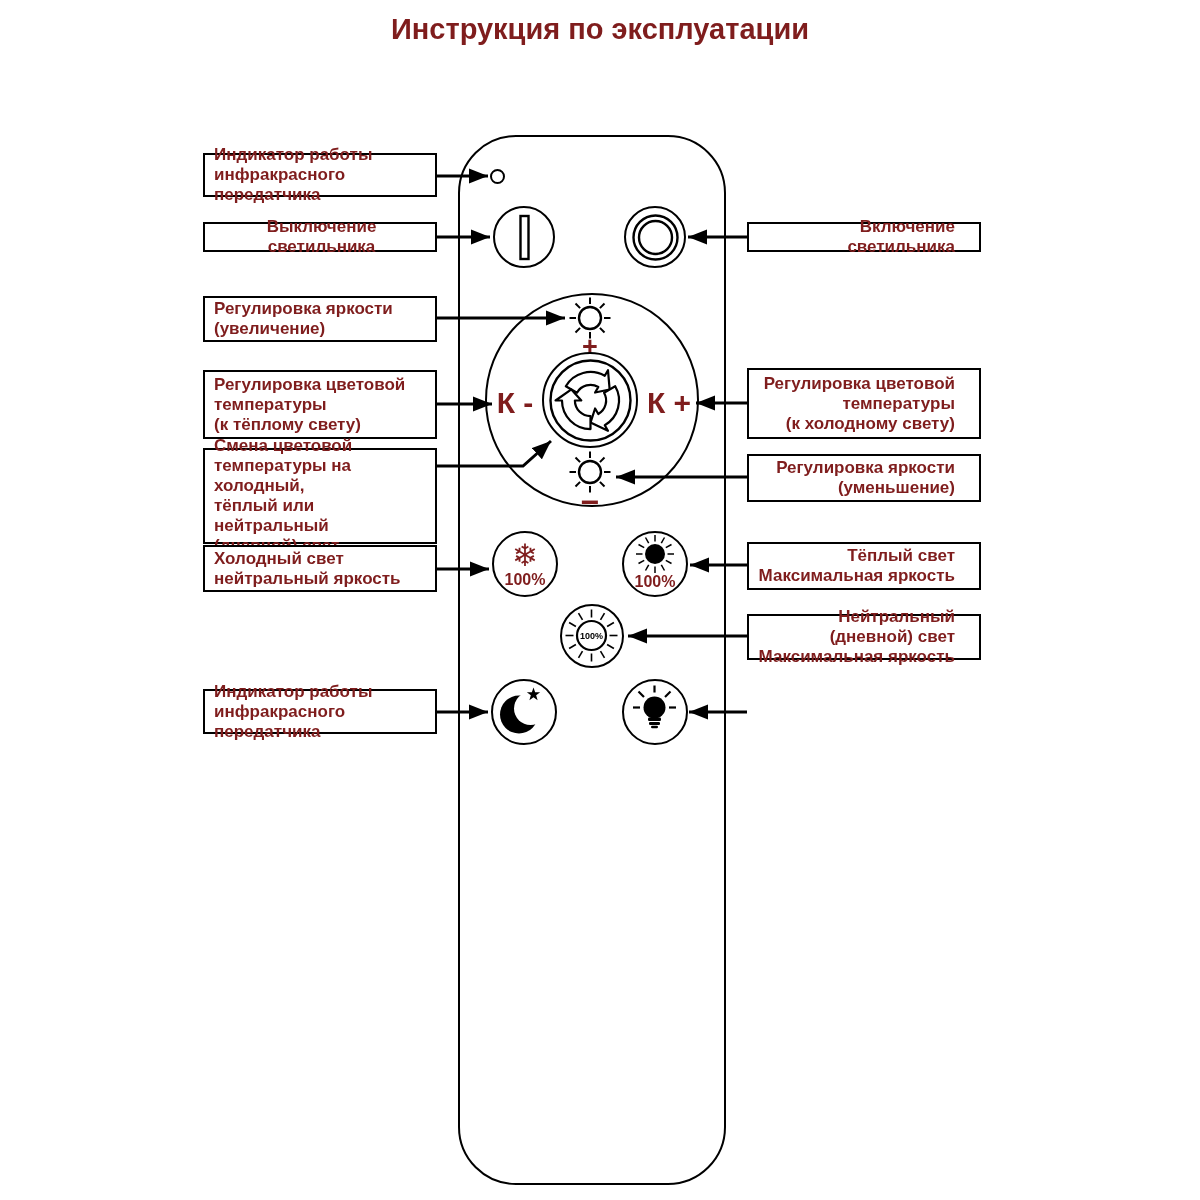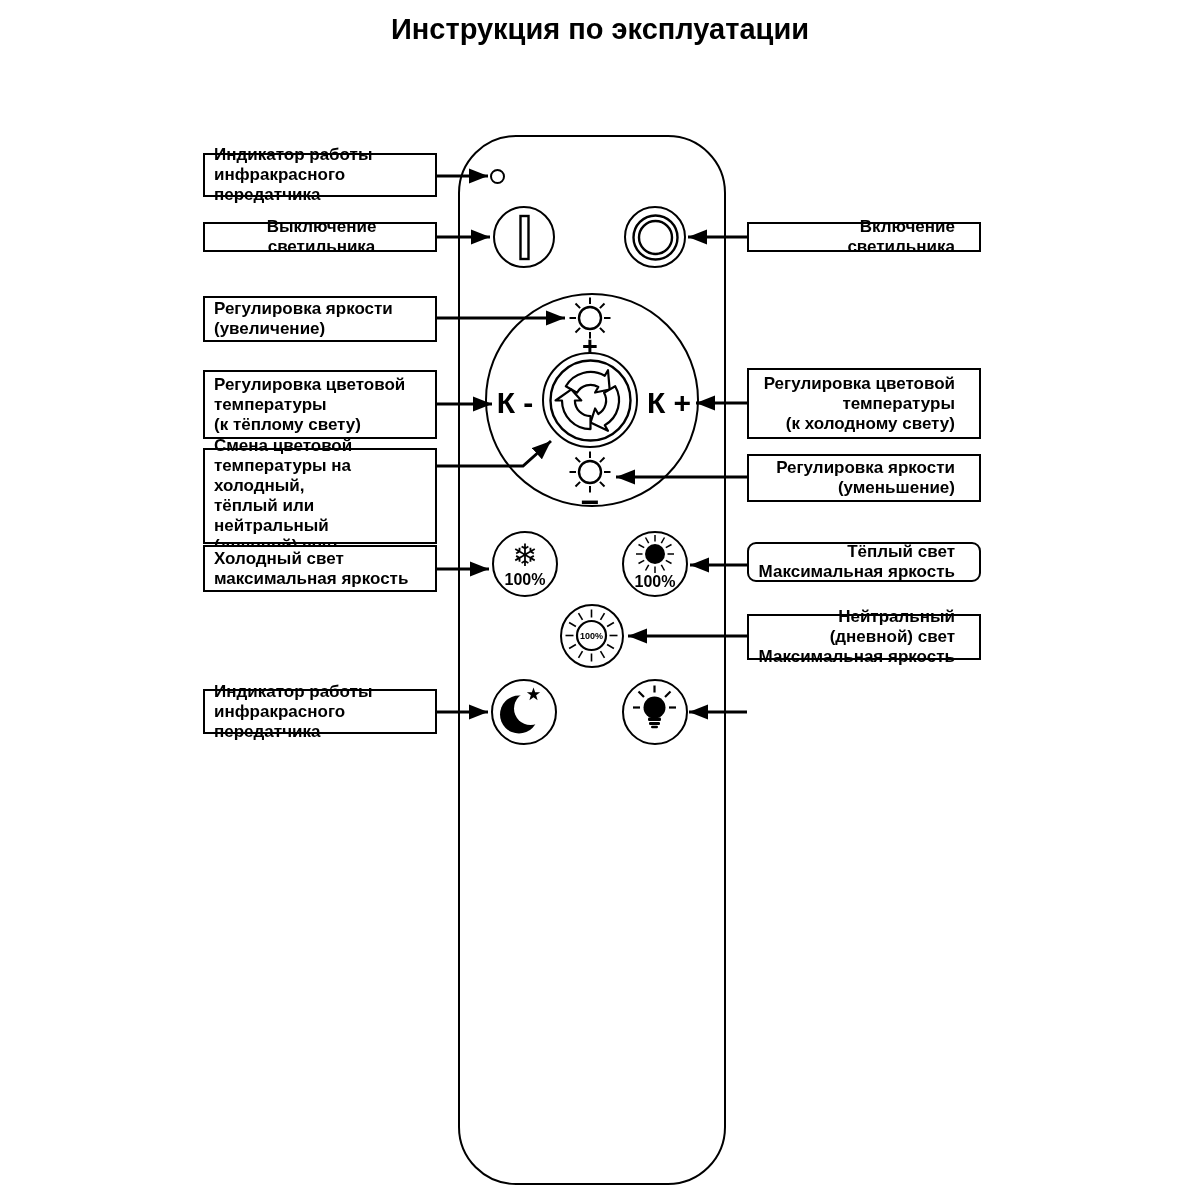--- a/index.html
+++ b/index.html
@@ -1,17 +1,17 @@
 <!DOCTYPE html>
 <html><head>
 <meta charset="utf-8">
 <style>
   html,body{margin:0;padding:0;background:#fff;}
   .canvas{position:relative;width:1200px;height:1200px;background:#fff;overflow:hidden;
-          font-family:"Liberation Sans",sans-serif;color:#000000;font-weight:bold;}
+          font-family:"Liberation Sans",sans-serif;color:#7f1d1d;font-weight:bold;}
   .title{position:absolute;left:0;top:13px;width:1200px;text-align:center;font-size:29px;}
   .subtitle{position:absolute;left:0;top:71px;width:1200px;text-align:center;font-size:21px;}
 
   .labelbox{position:absolute;box-sizing:border-box;border:2.5px solid #000;background:#fff;
             display:flex;align-items:center;font-size:17px;line-height:20px;white-space:pre-line;}
   .lbox{left:203px;width:234px;padding:0 6px 0 9px;text-align:left;}
   .rbox{left:747px;width:234px;padding:0 24px 0 6px;text-align:right;justify-content:flex-end;}
 
   .remote{position:absolute;left:458px;top:135px;width:268px;height:1050px;box-sizing:border-box;
           border:2.5px solid #000;border-radius:58px;background:#fff;}
@@ -40,31 +40,31 @@
   <div class="labelbox lbox" style="top:296px;height:46px;">Регулировка яркости
 (увеличение)</div>
   <div class="labelbox lbox" style="top:370px;height:69px;">Регулировка цветовой
 температуры
 (к тёплому свету)</div>
   <div class="labelbox lbox" style="top:448px;height:96px;">Смена цветовой
 температуры на холодный,
 тёплый или нейтральный
 (дневной) свет</div>
   <div class="labelbox lbox" style="top:545px;height:47px;">Холодный свет
-максимальная яркость</div>
+нейтральный яркость</div>
   <div class="labelbox lbox" style="top:689px;height:45px;">Индикатор работы
 инфракрасного передатчика</div>
 
   <div class="labelbox rbox" style="top:222px;height:30px;">Включение светильника</div>
   <div class="labelbox rbox" style="top:368px;height:71px;">Регулировка цветовой
 температуры
 (к холодному свету)</div>
   <div class="labelbox rbox" style="top:454px;height:48px;">Регулировка яркости
 (уменьшение)</div>
-  <div class="labelbox rbox" style="top:542px;height:40px;border-radius:9px;">Тёплый свет
+  <div class="labelbox rbox" style="top:542px;height:48px;">Тёплый свет
 Максимальная яркость</div>
   <div class="labelbox rbox" style="top:614px;height:46px;">Нейтральный (дневной) свет
 Максимальная яркость</div>
 
   <div class="remote"></div>
 
   <div class="circ" style="left:490px;top:169px;width:15px;height:15px;"></div>
 
   <div class="circ btncol" style="left:493px;top:206px;width:62px;height:62px;">
     <svg width="57" height="57" viewBox="0 0 57 57">

